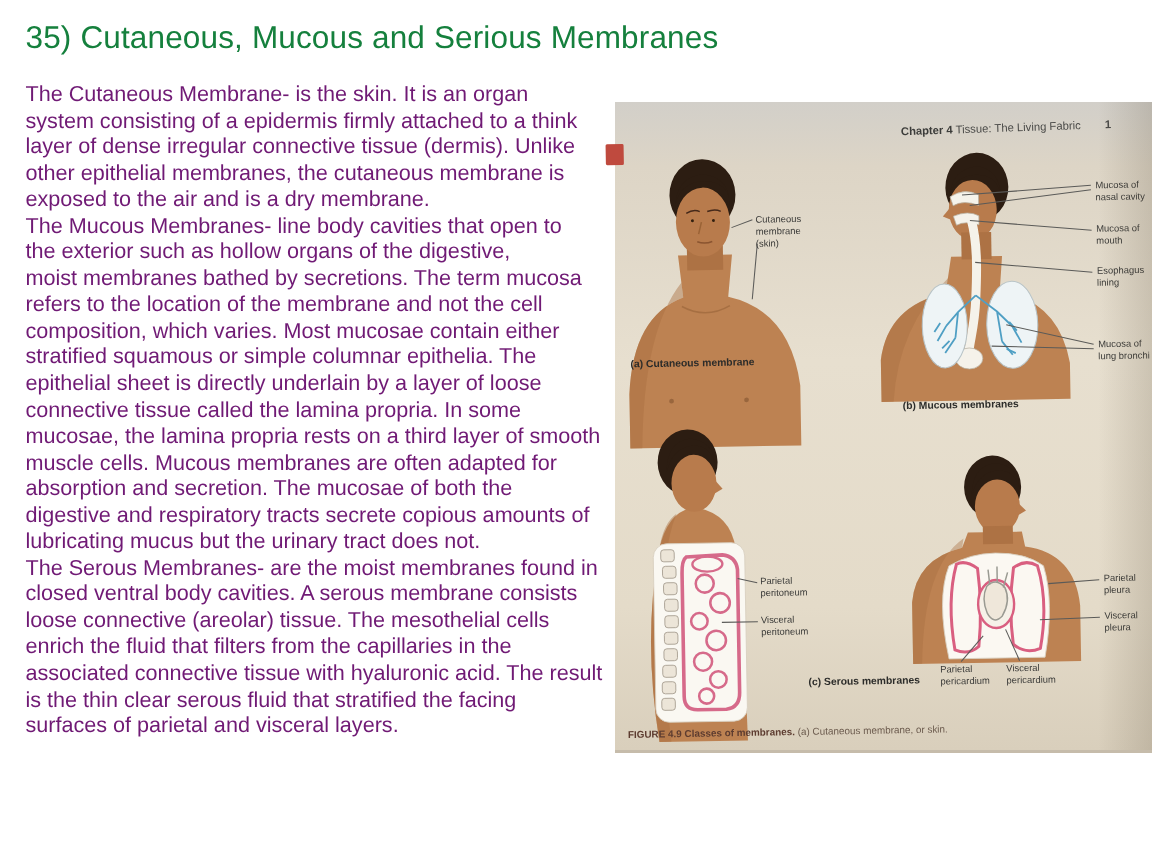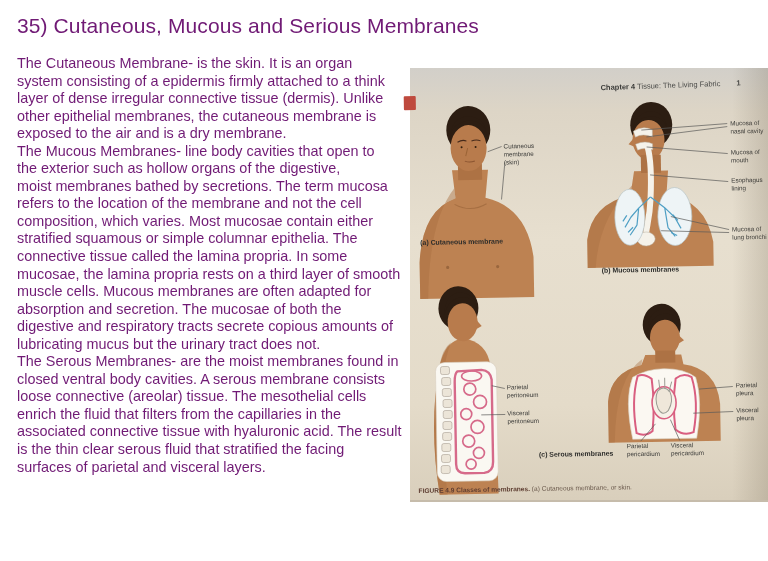--- a/index.html
+++ b/index.html
@@ -5,21 +5,21 @@
   html,body{margin:0;padding:0;}
   body{
     width:768px;height:561px;
     background:#ffffff;
     overflow:hidden;
     position:relative;
     font-family:"Liberation Sans", sans-serif;
   }
   .slide-title{
     position:absolute;left:17px;top:14px;
-    font-size:21px;font-weight:400;color:#701a75;
+    font-size:21px;font-weight:400;color:#15803d;
     letter-spacing:.1px;margin:0;
     white-space:nowrap;
   }
   .body-text{
     position:absolute;left:17px;top:55px;width:400px;
     font-size:14.4px;line-height:17.55px;color:#701a75;
   }
   .body-line{white-space:nowrap;}
   
   .photo{
@@ -67,20 +67,21 @@
     <div class="body-line">system consisting of a epidermis firmly attached to a think</div>
     <div class="body-line">layer of dense irregular connective tissue (dermis). Unlike</div>
     <div class="body-line">other epithelial membranes, the cutaneous membrane is</div>
     <div class="body-line">exposed to the air and is a dry membrane.</div>
     <div class="body-line">The Mucous Membranes- line body cavities that open to</div>
     <div class="body-line">the exterior such as hollow organs of the digestive,</div>
     <div class="body-line">moist membranes bathed by secretions. The term mucosa</div>
     <div class="body-line">refers to the location of the membrane and not the cell</div>
     <div class="body-line">composition, which varies. Most mucosae contain either</div>
     <div class="body-line">stratified squamous or simple columnar epithelia. The</div>
+    <div class="body-line">epithelial sheet is directly underlain by a layer of loose</div>
     <div class="body-line">connective tissue called the lamina propria. In some</div>
     <div class="body-line">mucosae, the lamina propria rests on a third layer of smooth</div>
     <div class="body-line">muscle cells. Mucous membranes are often adapted for</div>
     <div class="body-line">absorption and secretion. The mucosae of both the</div>
     <div class="body-line">digestive and respiratory tracts secrete copious amounts of</div>
     <div class="body-line">lubricating mucus but the urinary tract does not.</div>
     <div class="body-line">The Serous Membranes- are the moist membranes found in</div>
     <div class="body-line">closed ventral body cavities. A serous membrane consists</div>
     <div class="body-line">loose connective (areolar) tissue. The mesothelial cells</div>
     <div class="body-line">enrich the fluid that filters from the capillaries in the</div>

